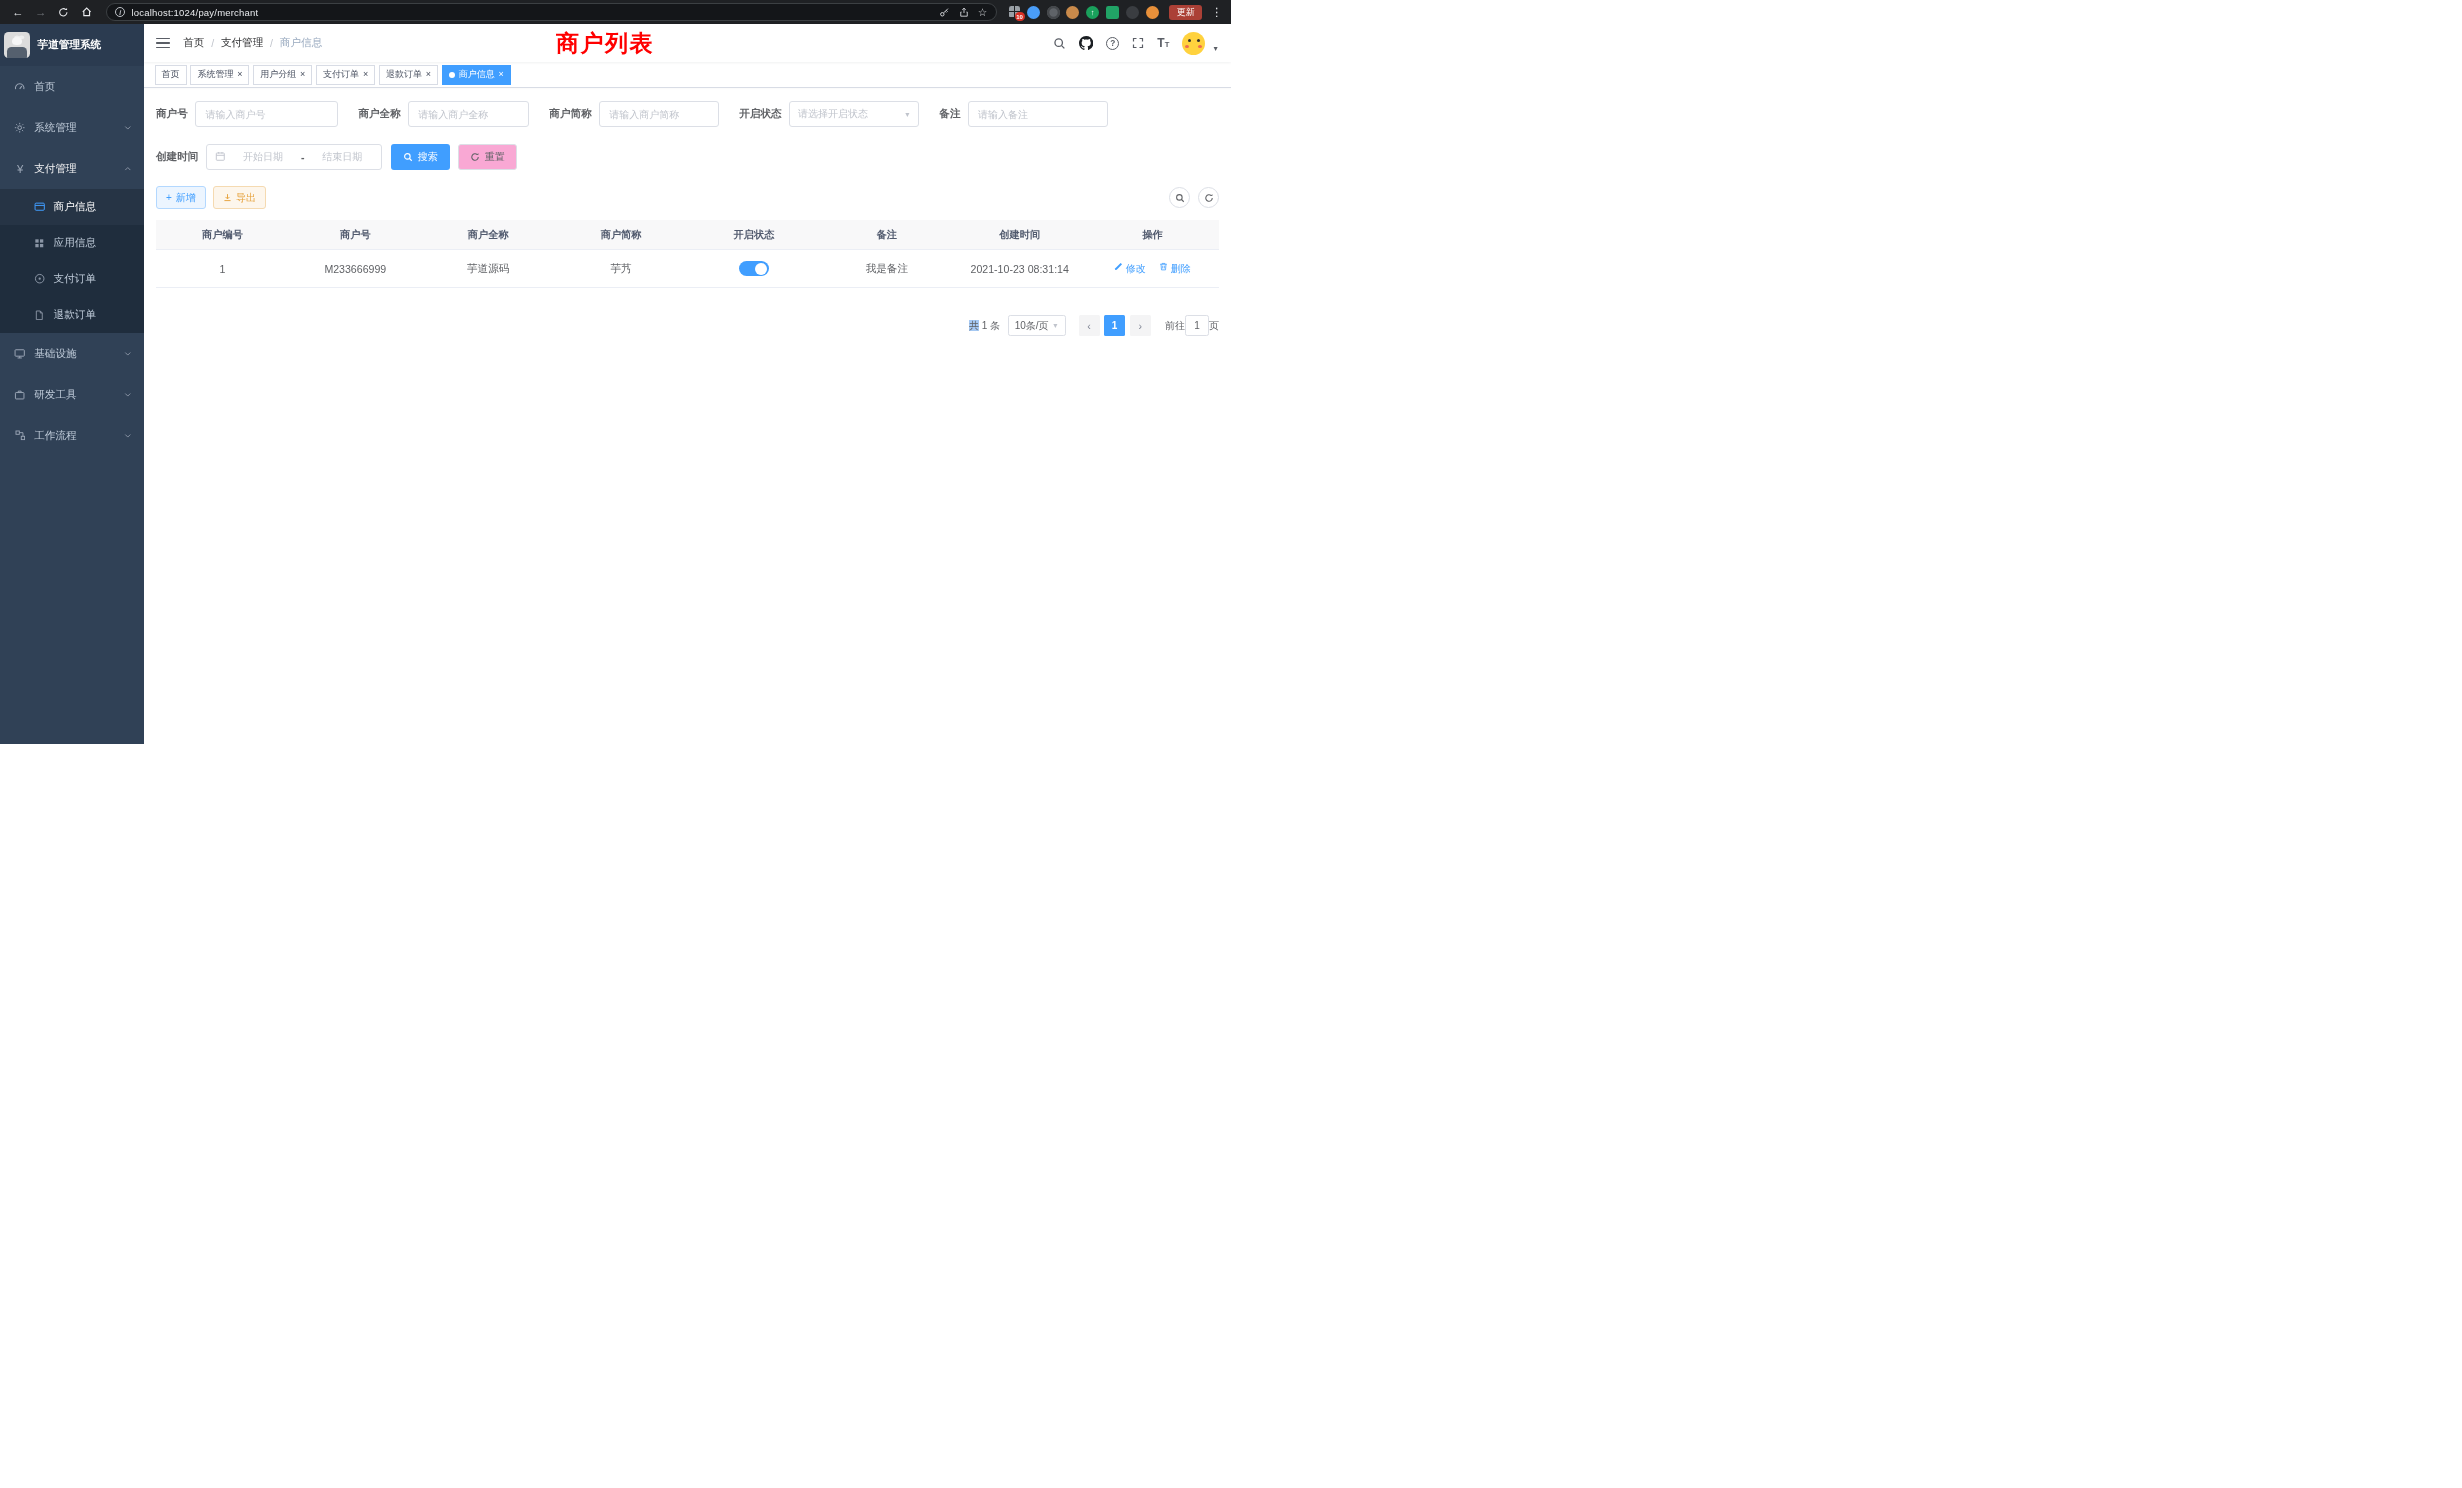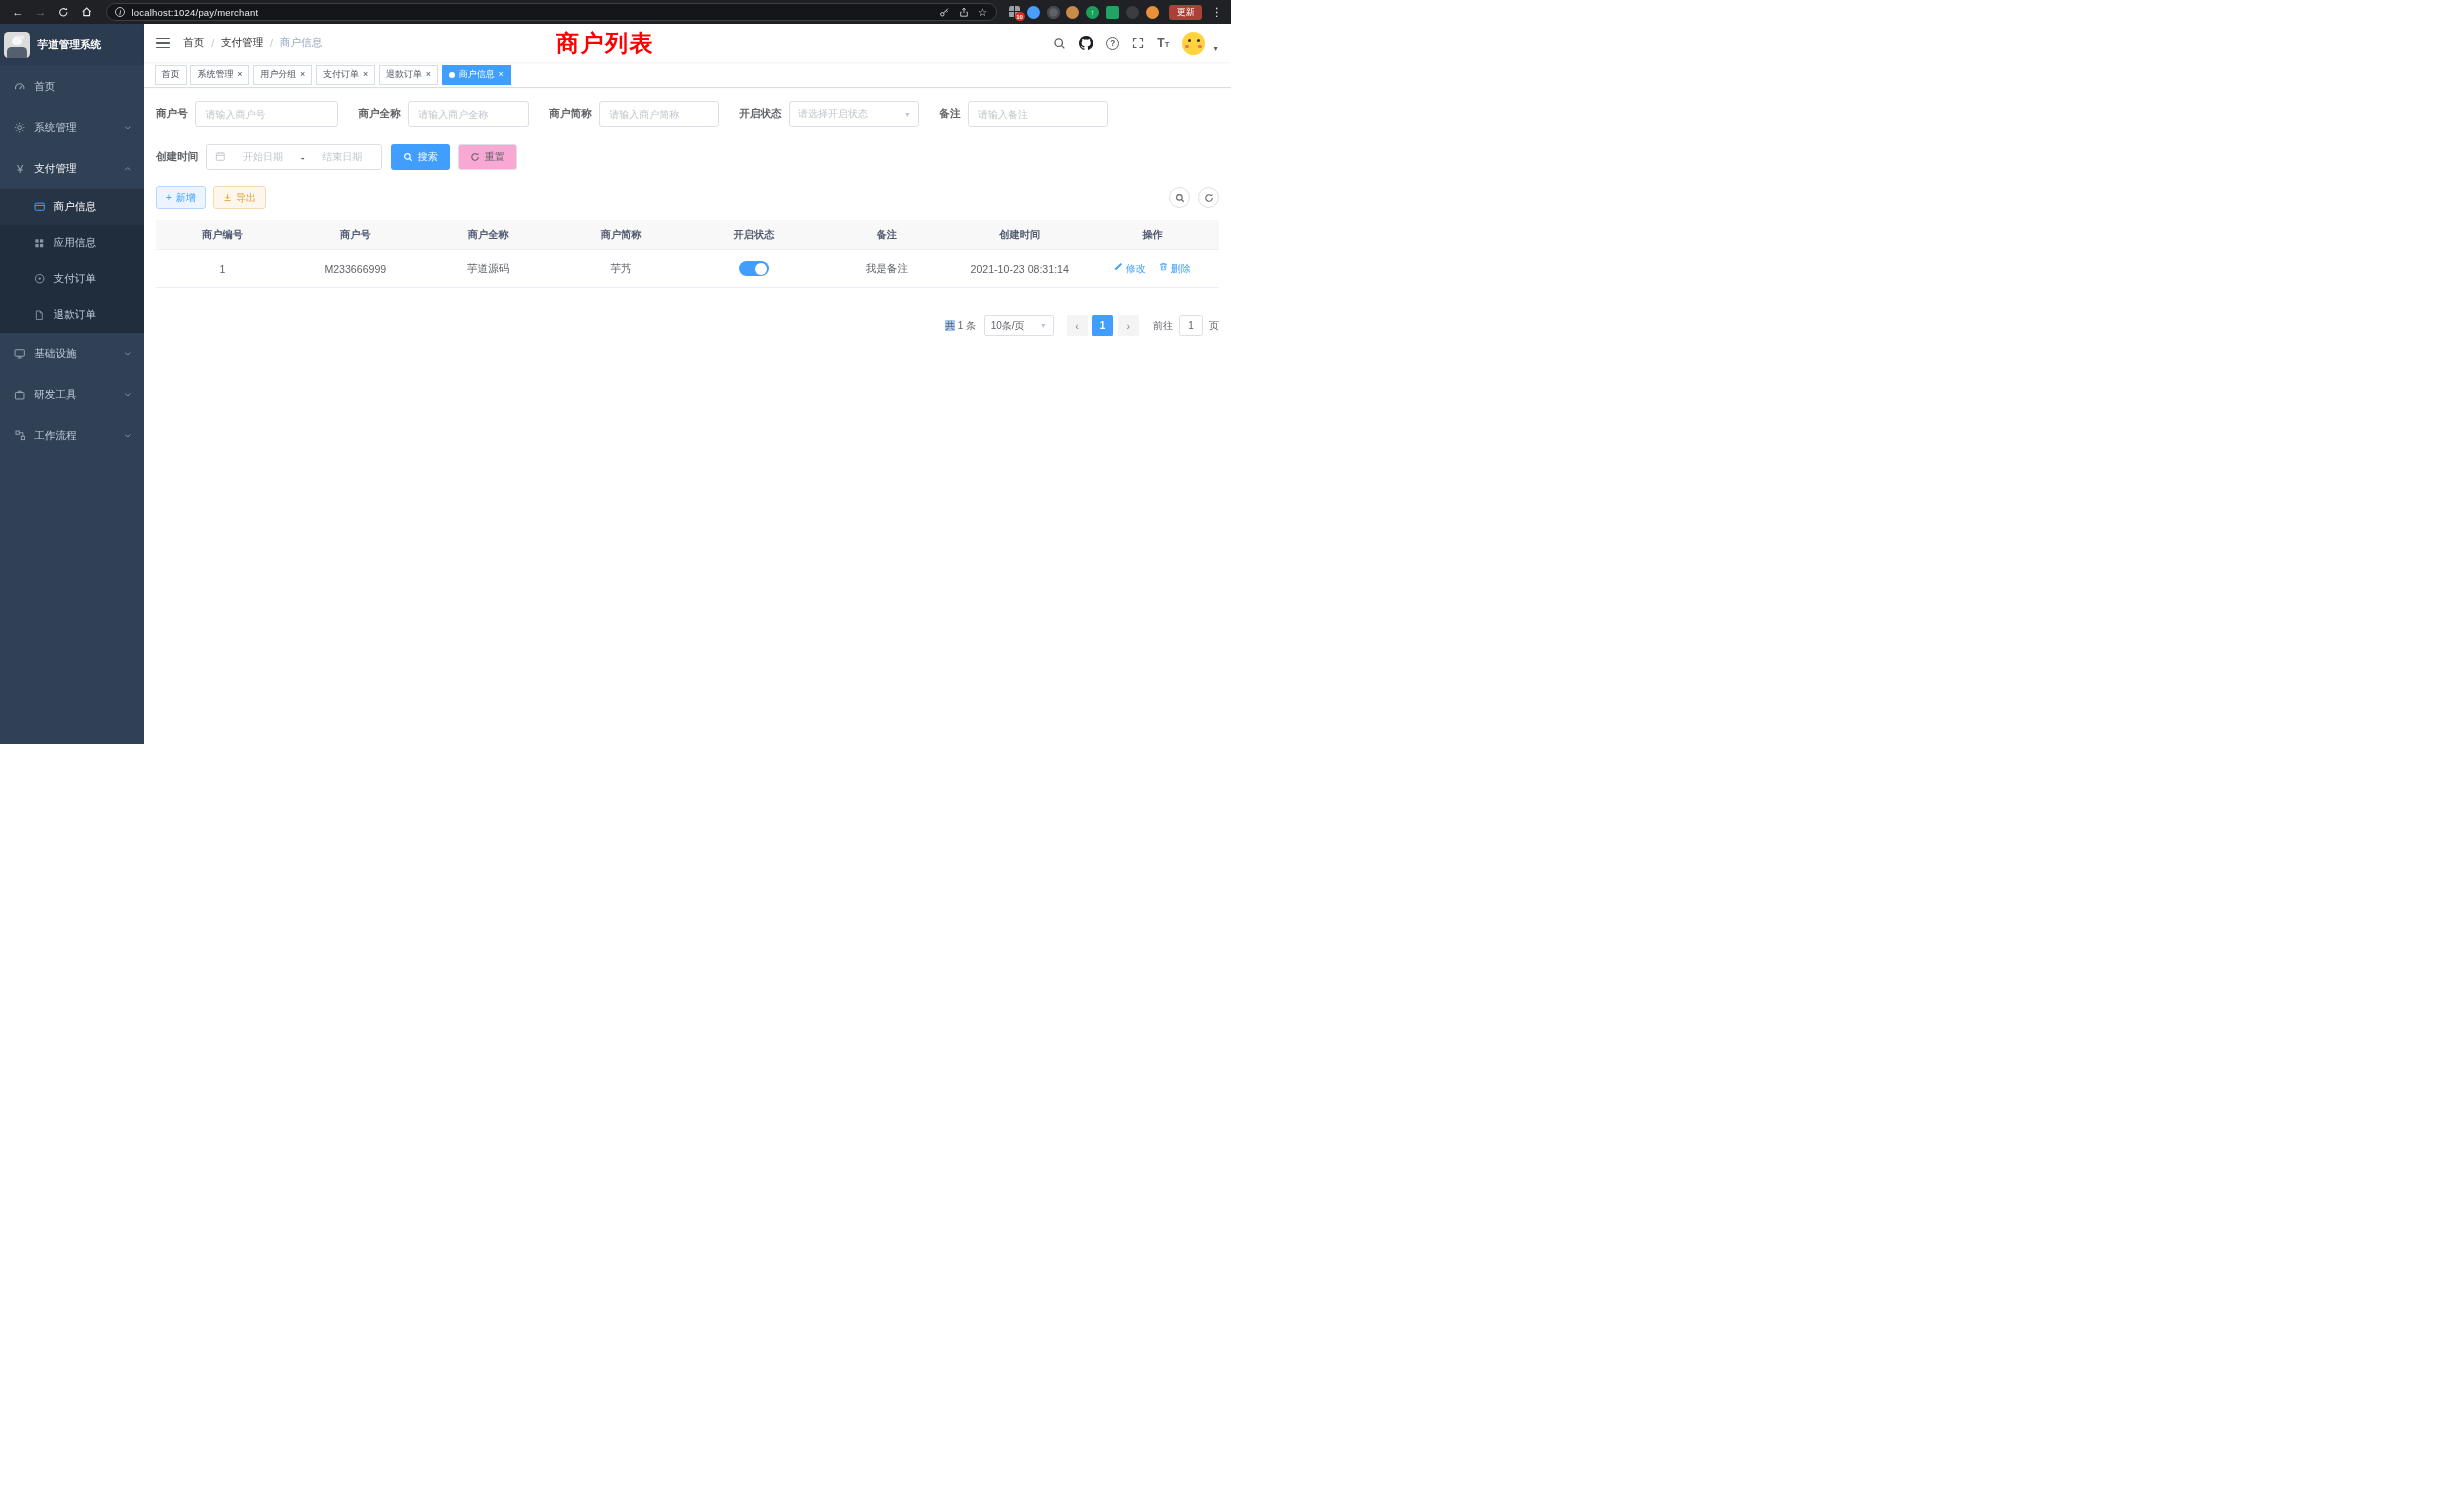--- a/index.html
+++ b/index.html
@@ -109,25 +109,25 @@
   table.grid td { height:38px; border-bottom:0.8px solid #ebeef5; text-align:center; color:#606266; font-size:10.6px; }
   .switch { width:30px; height:15px; border-radius:7.6px; background:#409EFF; position:relative; display:inline-block; vertical-align:middle; cursor:pointer; }
   .switch::after { content:""; position:absolute; right:1.5px; top:1.5px; width:12px; height:12px; border-radius:50%; background:#fff; }
   .op-link { color:#409EFF; font-size:10px; display:inline-flex; gap:2.3px; cursor:pointer; }
   .op-link + .op-link { margin-left:10.6px; }
 
   
   .pager { display:flex; align-items:center; justify-content:flex-end; margin-top:27px; color:#606266; font-size:10px; }
   .pager .total { margin-right:7.6px; }
   .pager .hl { background:#a6c9f3; }
-  .size-sel { width:70px; height:21px; border:0.8px solid #dcdfe6; border-radius:2.3px; padding:0 6px; display:flex; align-items:center; justify-content:space-between; color:#606266; cursor:pointer; margin-right:10.6px; background:#fff; }
+  .size-sel { width:58px; height:21px; border:0.8px solid #dcdfe6; border-radius:2.3px; padding:0 6px; display:flex; align-items:center; justify-content:space-between; color:#606266; cursor:pointer; margin-right:10.6px; background:#fff; }
   .size-sel .sel-caret { color:#c0c4cc; font-size:6.8px; }
   .pg-btn { width:21px; height:21px; border-radius:1.5px; background:#f4f4f5; color:#808695; display:flex; align-items:center; justify-content:center; font-size:10.6px; cursor:pointer; margin:0 2.3px; }
   .pg-num { width:21px; height:21px; border-radius:1.5px; background:#409EFF; color:#fff; display:flex; align-items:center; justify-content:center; font-size:10px; font-weight:600; margin:0 2.3px; cursor:pointer; }
-  .goto { display:flex; align-items:center; gap:6px; margin-left:12px; }
+  .goto { display:flex; align-items:center; gap:0; margin-left:12px; }
   .goto input { width:24px; height:21px; border:0.8px solid #dcdfe6; border-radius:2.3px; text-align:center; font-size:10px; color:#606266; outline:none; font-family:inherit; }
 </style>
 </head>
 <body>
 
 <div class="chrome">
   <span class="navbtn">←</span>
   <span class="navbtn dim">→</span>
   <span class="navbtn">
     <svg width="10.6" height="10.6" viewBox="0 0 16 16" fill="none" stroke="currentColor" stroke-width="1.6">

